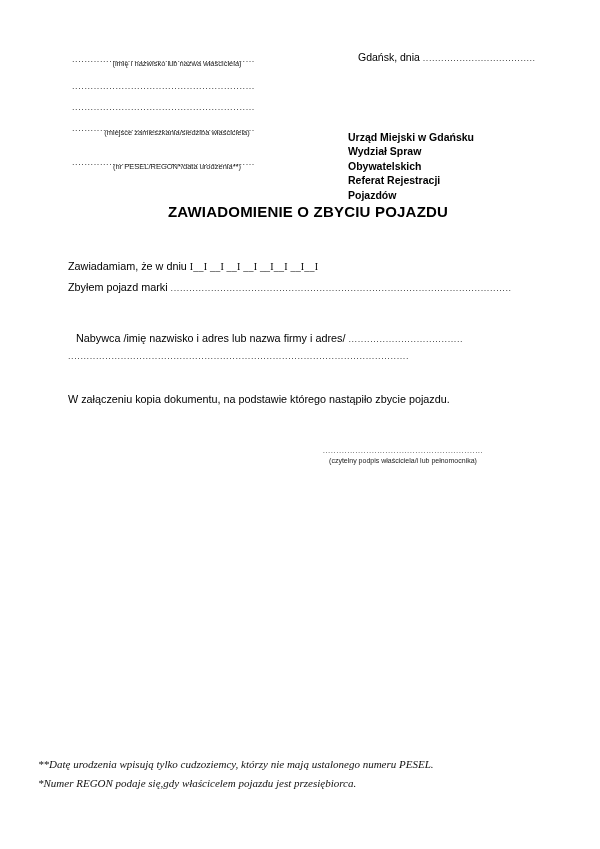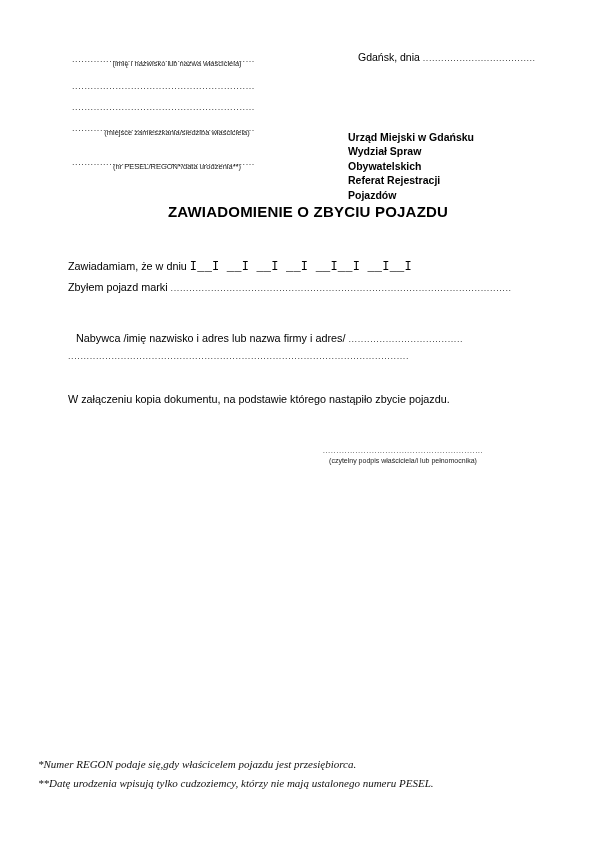--- a/index.html
+++ b/index.html
@@ -93,22 +93,22 @@
     line-height: 15px;
     white-space: nowrap;
   }
   .body-line .dots {
     display: inline;
     font-size: 9px;
     letter-spacing: 0.6px;
   }
 
   .boxes {
-    font-family: Liberation Mono, monospace;
-    font-size: 12px;
+    font-family: Liberation Serif, serif;
+    font-size: 10px;
     letter-spacing: 0.2px;
   }
 
   .fullrow {
     left: 68px;
     width: 466px;
   }
   .fullrow .dots {
     display: block;
     width: 466px;
@@ -210,17 +210,17 @@
   </div>
 
   <div class="abs body-line" style="top:392px;">W załączeniu kopia dokumentu, na podstawie którego nastąpiło zbycie pojazdu.</div>
 
   <div class="abs sign">
     <span class="dots">...........................................................</span>
     <div class="caption">(czytelny podpis właściciela/i lub pełnomocnika)</div>
   </div>
 
   <div class="abs footnotes">
+    <div>**Datę urodzenia wpisują tylko cudzoziemcy, którzy nie mają ustalonego numeru PESEL.</div>
     <div>*Numer REGON podaje się,gdy właścicelem pojazdu jest przesiębiorca.</div>
-    <div>**Datę urodzenia wpisują tylko cudzoziemcy, którzy nie mają ustalonego numeru PESEL.</div>
   </div>
 
 </div>
 
 </body></html>

